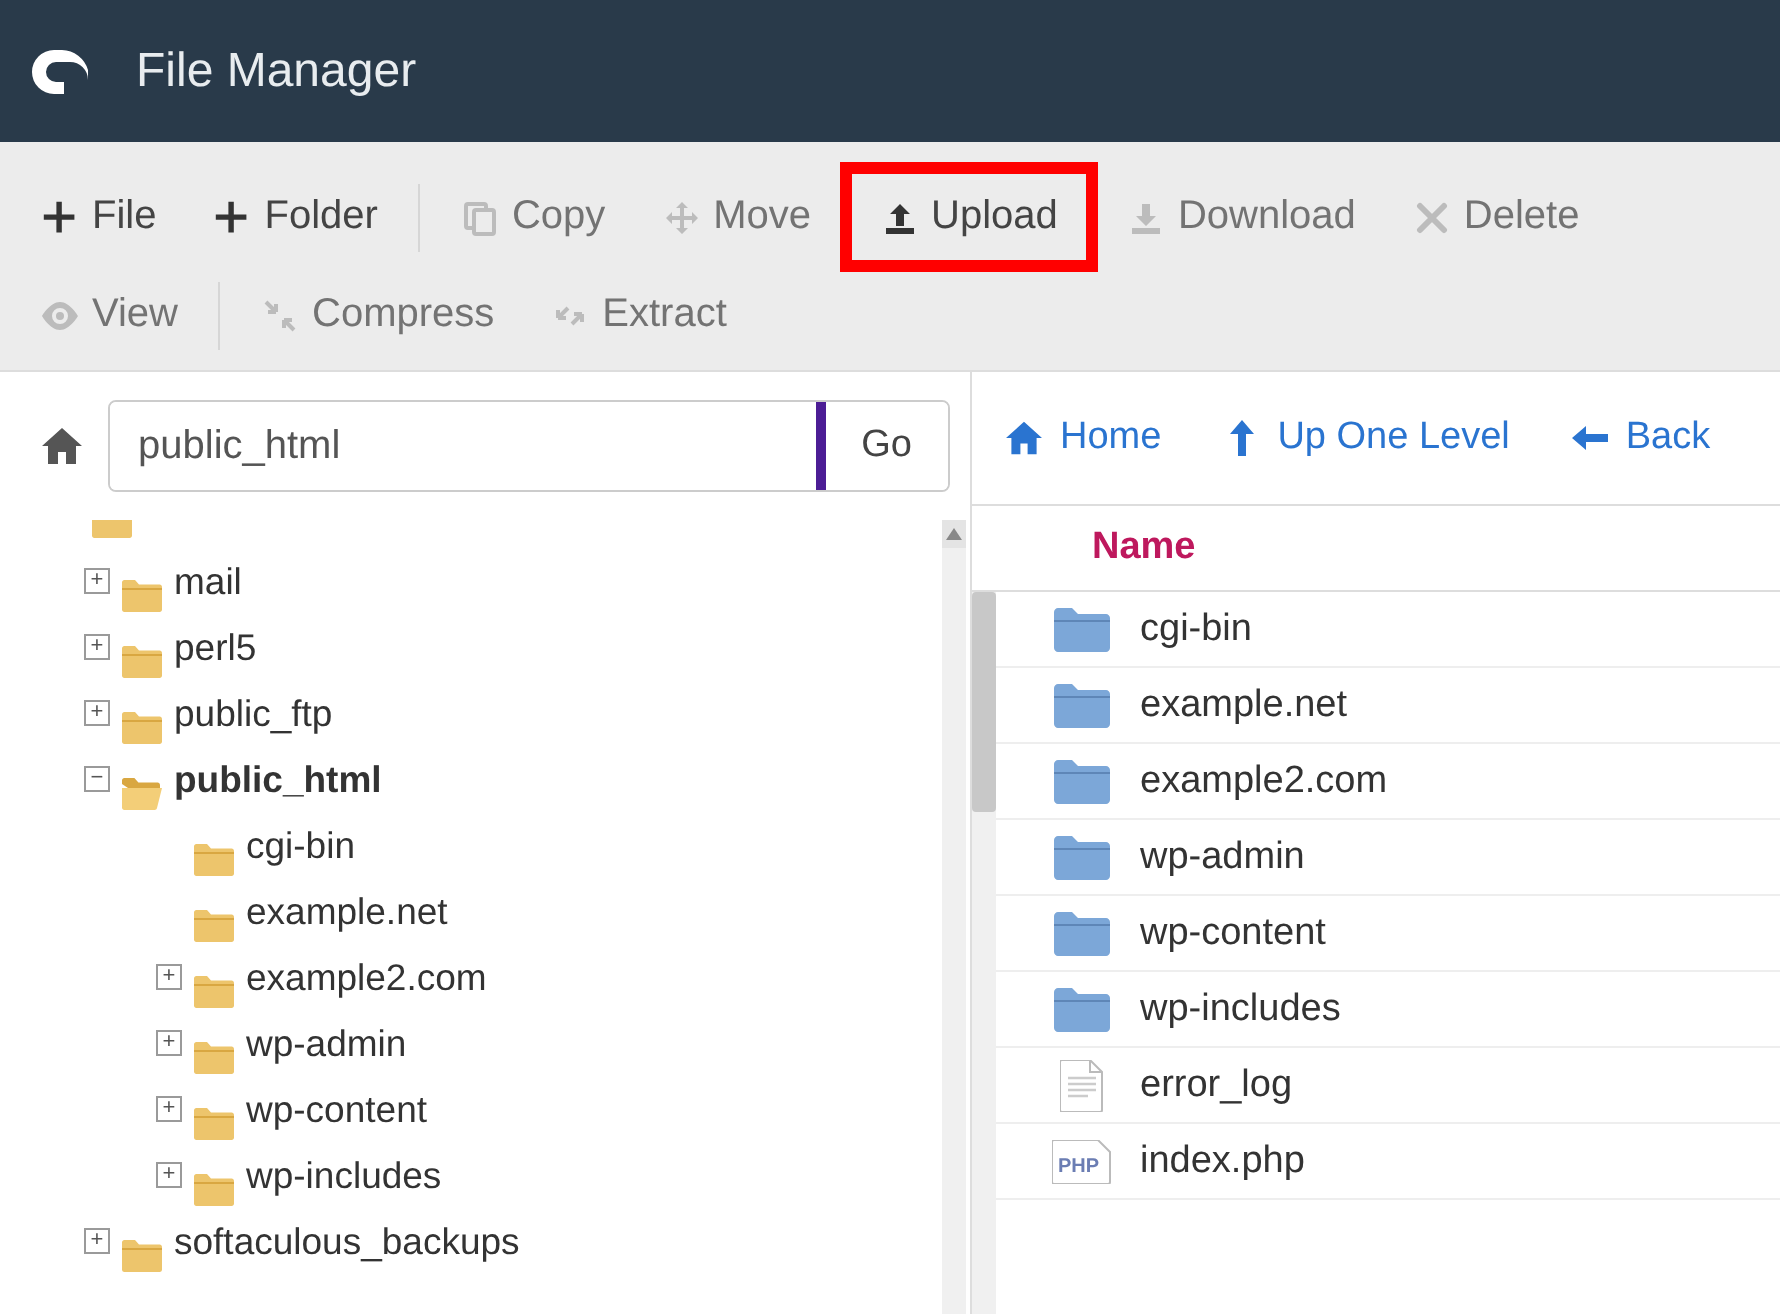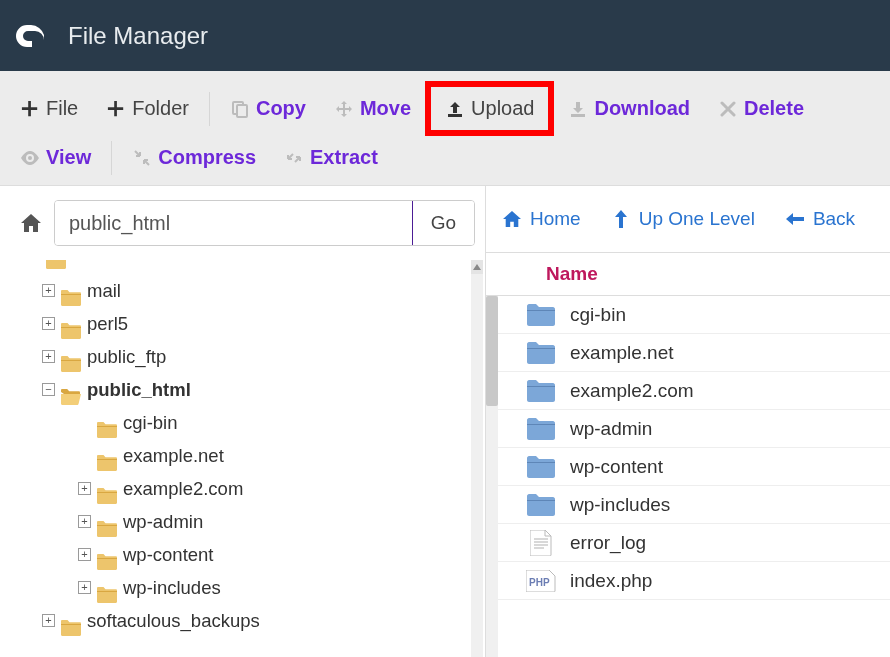--- a/index.html
+++ b/index.html
@@ -39,21 +39,21 @@
     display: inline-flex;
     align-items: center;
     gap: 6px;
     padding: 10px 14px;
     font-size: 20px;
     color: #444;
     cursor: pointer;
     user-select: none;
     border-radius: 3px;
   }
-  .tb-btn.disabled { color: #6d28d9; cursor: default; font-weight: bold; }
+  .tb-btn.disabled { color: #737373; cursor: default; }
   .tb-btn .ic { width: 20px; height: 20px; display: inline-flex; align-items:center; justify-content:center; }
   .tb-sep { width: 1px; height: 34px; background: #d6d6d6; margin: 0 6px; }
   .highlight-box {
     border: 6px solid #ff0000;
     display: inline-flex;
     padding: 0;
   }
   
   .content {
     display: flex;
@@ -92,21 +92,21 @@
   .path-input {
     flex: 1;
     border: none;
     padding: 0 14px;
     font-size: 20px;
     color: #555;
     outline: none;
   }
   .go-btn {
     border: none;
-    border-left: 1px solid #4c1d95;
+    border-left: 5px solid #4c1d95;
     background: #fff;
     padding: 0 18px;
     font-size: 19px;
     color: #444;
     cursor: pointer;
   }
   .tree-wrap {
     position: relative;
     flex: 1;
     overflow: hidden;

